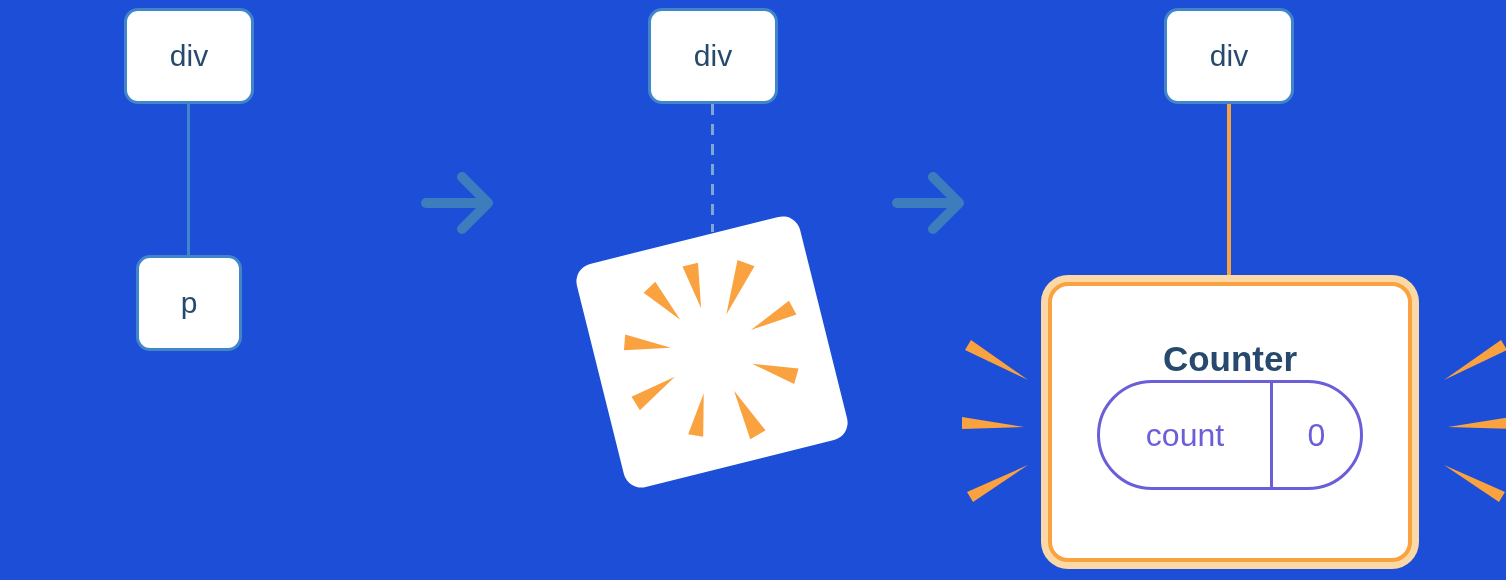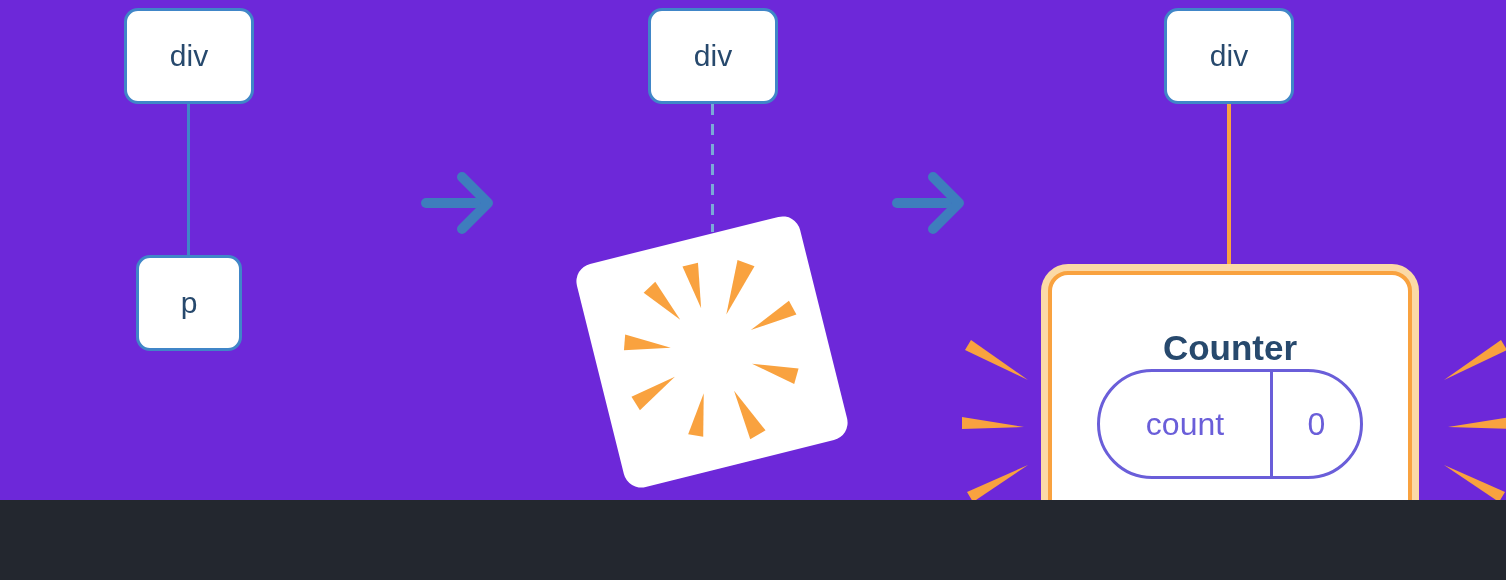--- a/index.html
+++ b/index.html
@@ -4,22 +4,22 @@
 <style>
   html, body {
     margin: 0;
     padding: 0;
     background: #23272f;
     font-family: "Liberation Sans", sans-serif;
   }
   .canvas {
     position: relative;
     width: 1506px;
-    height: 500px;
-    background: #6d28d9;
+    height: 580px;
+    background: #1d4ed8;
     overflow: hidden;
   }
   
   .node {
     position: absolute;
     background: #ffffff;
     border: 3px solid #4086c8;
     border-radius: 14px;
     display: flex;
     align-items: center;
@@ -68,21 +68,21 @@
     border-radius: 18px;
     transform: rotate(-14deg);
     display: flex;
     align-items: center;
     justify-content: center;
   }
 
   
   .counter-card {
     position: absolute;
-    left: 1048px; top: 271px;
+    left: 1048px; top: 282px;
     width: 364px; height: 280px;
     background: #ffffff;
     border: 4px solid #f9a23f;
     border-radius: 20px;
     box-shadow: 0 0 0 7px #fbd9a6;
     box-sizing: border-box;
     display: flex;
     flex-direction: column;
     align-items: center;
     padding-top: 52px;

